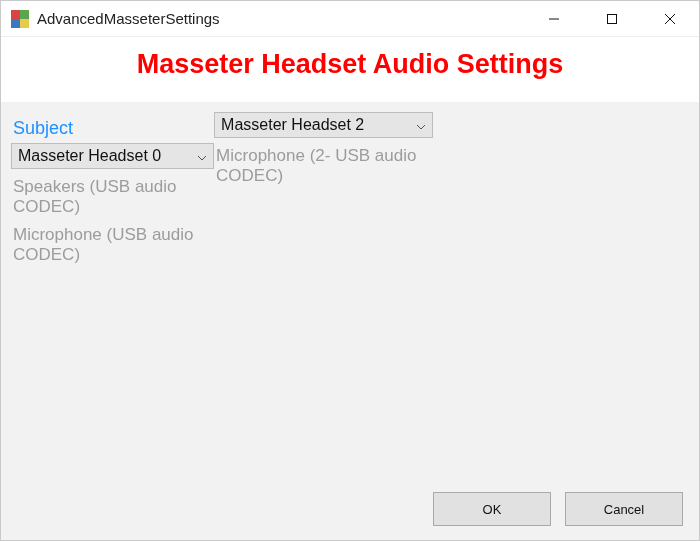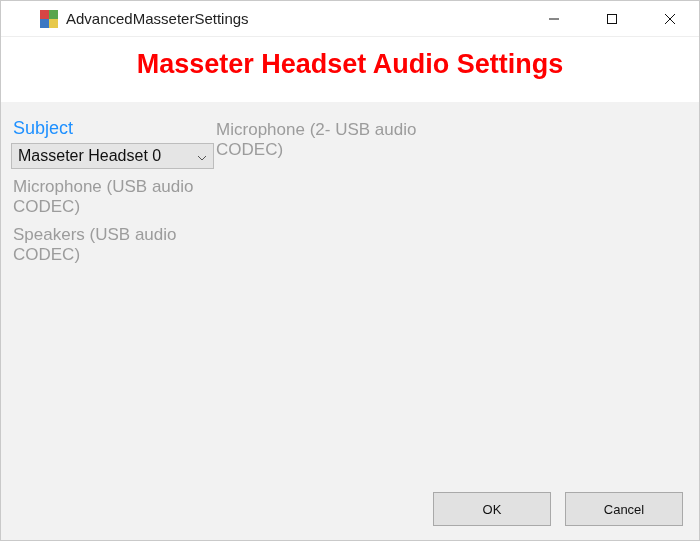--- a/index.html
+++ b/index.html
@@ -19,21 +19,20 @@
       flex-direction: column;
       background: #fff;
     }
     
     .titlebar {
       height: 36px;
       display: flex;
       align-items: center;
       background: #fff;
       border-bottom: 1px solid #eee;
-      padding-left: 29px;
     }
     .titlebar-icon {
       width: 18px;
       height: 18px;
       margin: 0 8px 0 10px;
       display: inline-block;
       position: relative;
     }
     .titlebar-icon .tl { position: absolute; left:0; top:0; width:9px; height:9px; background:#d64545; }
     .titlebar-icon .tr { position: absolute; left:9px; top:0; width:9px; height:9px; background:#5aa54d; }
@@ -163,25 +162,33 @@
     <div class="group">
       <div class="group-label">Subject</div>
       <div class="combo">
         <span>Masseter Headset 0</span>
         <span class="chevron">
           <svg width="10" height="6" viewBox="0 0 10 6">
               <polyline points="1,1 5,5 9,1" fill="none" stroke="currentColor" stroke-width="1"></polyline>
             </svg>
         </span>
       </div>
+      <div class="info-line">Speakers (USB audio CODEC)</div>
       <div class="info-line">Microphone (USB audio CODEC)</div>
-      <div class="info-line">Speakers (USB audio CODEC)</div>
     </div>
 
     <div class="group">
+      <div class="combo">
+        <span>Masseter Headset 2</span>
+        <span class="chevron">
+          <svg width="10" height="6" viewBox="0 0 10 6">
+              <polyline points="1,1 5,5 9,1" fill="none" stroke="currentColor" stroke-width="1"></polyline>
+            </svg>
+        </span>
+      </div>
       <div class="info-line">Microphone (2- USB audio CODEC)</div>
     </div>
 
     <div class="button-row">
       <div class="btn">OK</div>
       <div class="btn">Cancel</div>
     </div>
 
   </div>
 </div>

